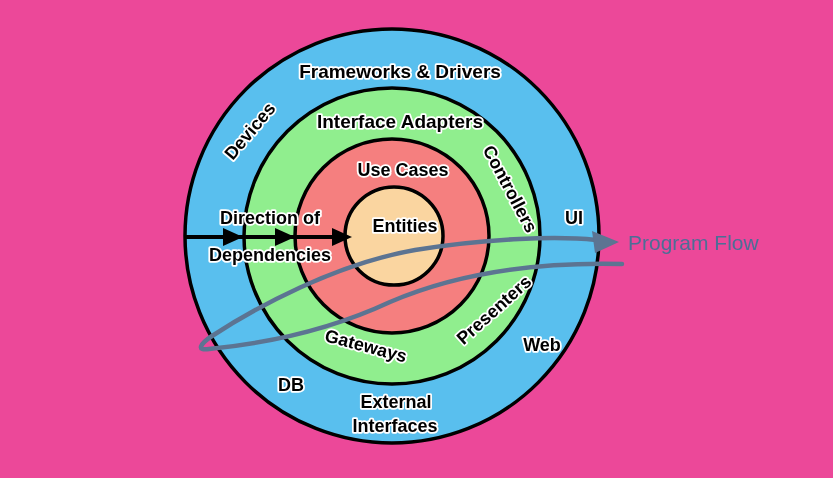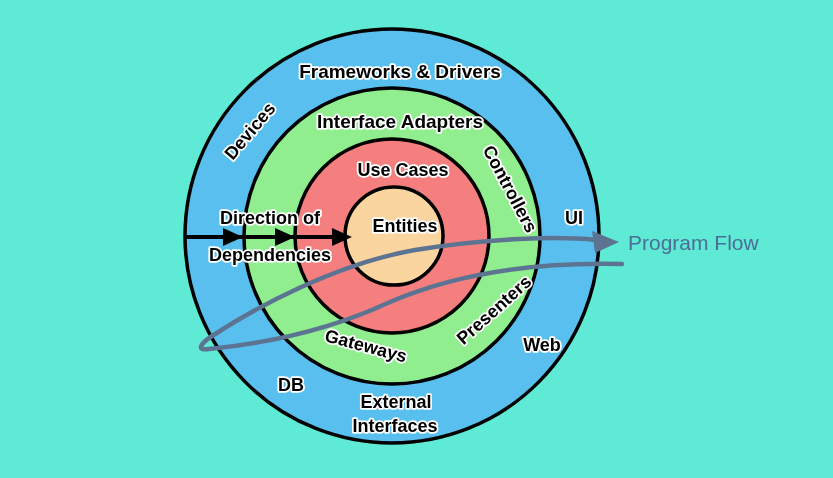--- a/index.html
+++ b/index.html
@@ -1,16 +1,16 @@
 <!DOCTYPE html>
 <html><head>
 <meta charset="utf-8">
 <style>
   html,body{margin:0;padding:0;background:#fff;}
-  .stage{position:relative;width:833px;height:478px;background:#5eead4;overflow:hidden;}
+  .stage{position:relative;width:833px;height:478px;background:#ec4899;overflow:hidden;}
   svg{display:block;}
   text{font-family:"Liberation Sans",sans-serif;}
   .halo{font-weight:600;paint-order:stroke;stroke:#ffffff;stroke-width:3.5px;stroke-linejoin:round;fill:#000000;}
   .sz19{font-size:19px;}
   .sz18{font-size:18px;}
   .flowtext{font-size:21px;font-weight:400;}
   .ring{stroke:#000;stroke-width:3.5;}
   .floline{fill:none;stroke-width:4.5;stroke-linecap:round;}
   .depline{stroke-width:4;}
 </style>

